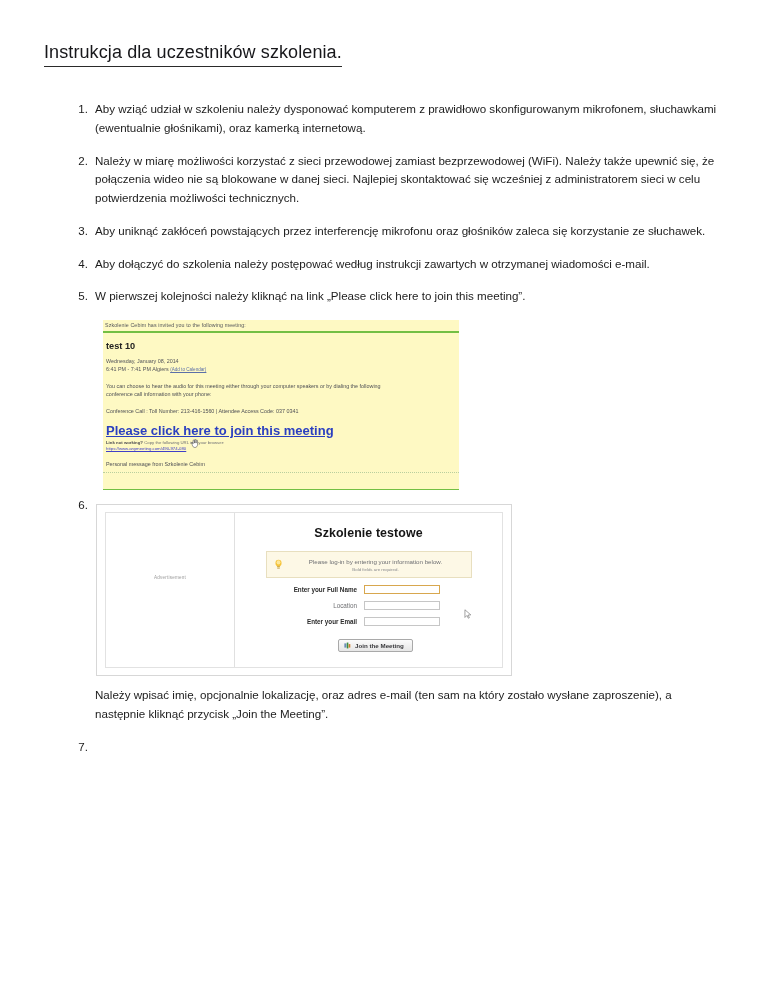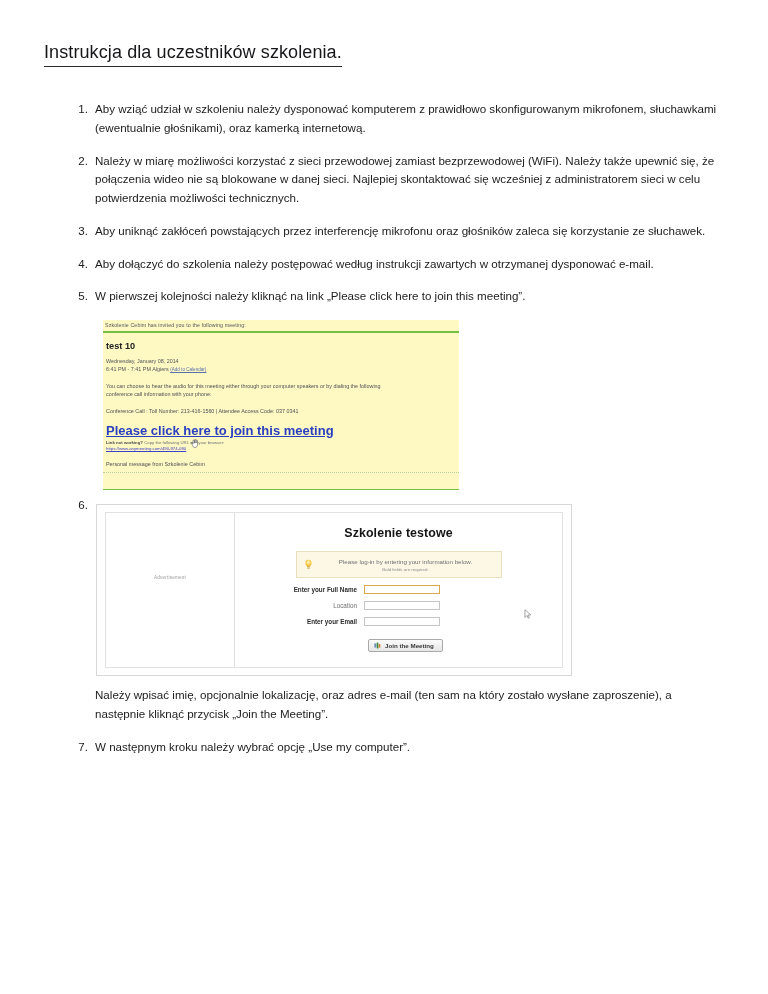--- a/index.html
+++ b/index.html
@@ -173,21 +173,21 @@
     width: 7px;
     height: 9px;
     left: 88px;
     top: -1px;
   }
 
   
   .fig-login {
     position: relative;
     margin: 12px 0 10px 96px;
-    width: 476px;
+    width: 416px;
     height: 172px;
     background: #ffffff;
     border: 1px solid #d7d7d7;
     box-sizing: border-box;
     font-family: "Liberation Sans", sans-serif;
     filter: blur(0.18px);
   }
   .fig-login .inner {
     position: absolute;
     left: 8px; top: 7px; right: 8px; bottom: 7px;
@@ -329,21 +329,21 @@
       <span class="txt">Należy w miarę możliwości korzystać z sieci przewodowej zamiast bezprzewodowej (WiFi). Należy także upewnić się, że połączenia wideo nie są blokowane w danej sieci. Najlepiej skontaktować się wcześniej z administratorem sieci w celu potwierdzenia możliwości technicznych.</span>
     </div>
 
     <div class="li">
       <span class="num">3.</span>
       <span class="txt">Aby uniknąć zakłóceń powstających przez interferencję mikrofonu oraz głośników zaleca się korzystanie ze słuchawek.</span>
     </div>
 
     <div class="li">
       <span class="num">4.</span>
-      <span class="txt">Aby dołączyć do szkolenia należy postępować według instrukcji zawartych w otrzymanej dysponować e-mail.</span>
+      <span class="txt">Aby dołączyć do szkolenia należy postępować według instrukcji zawartych w otrzymanej wiadomości e-mail.</span>
     </div>
 
     <div class="li">
       <span class="num">5.</span>
       <span class="txt">W pierwszej kolejności należy kliknąć na link „Please click here to join this meeting”.</span>
     </div>
 
     <div class="fig-email">
       <div class="hdr-line">Szkolenie Cebim has invited you to the following meeting:</div>
       <div class="green-rule"></div>
@@ -420,17 +420,16 @@
       </div>
       <svg class="mouse-ptr" viewBox="0 0 10 13">
         <path d="M1 1 L1 11 L3.6 8.4 L5.4 12 L6.8 11.3 L5.1 7.9 L8.6 7.6 Z" fill="#ffffff" stroke="#6a6a6a" stroke-width="0.8"></path>
       </svg>
     </div>
 
     <div class="subpara">Należy wpisać imię, opcjonalnie lokalizację, oraz adres e-mail (ten sam na który zostało wysłane zaproszenie), a następnie kliknąć przycisk „Join the Meeting”.</div>
 
     <div class="li">
       <span class="num">7.</span>
-      <span class="txt">W następnym kroku należy wybrać opcję „Use my computer”.</span>
     </div>
 
   </div>
 </div>
 
 </body></html>

